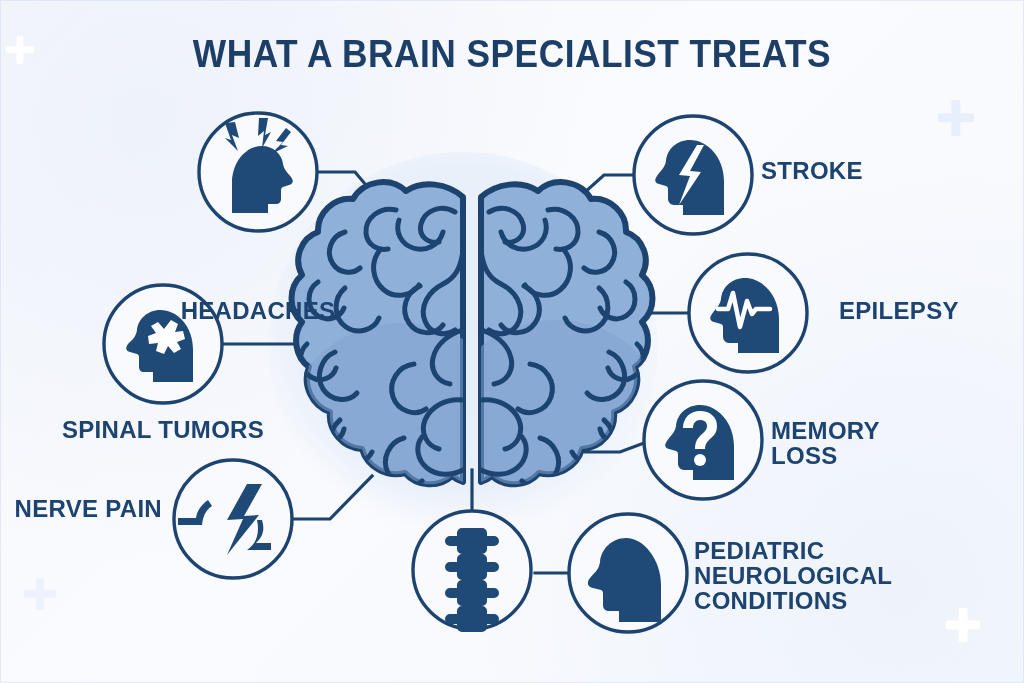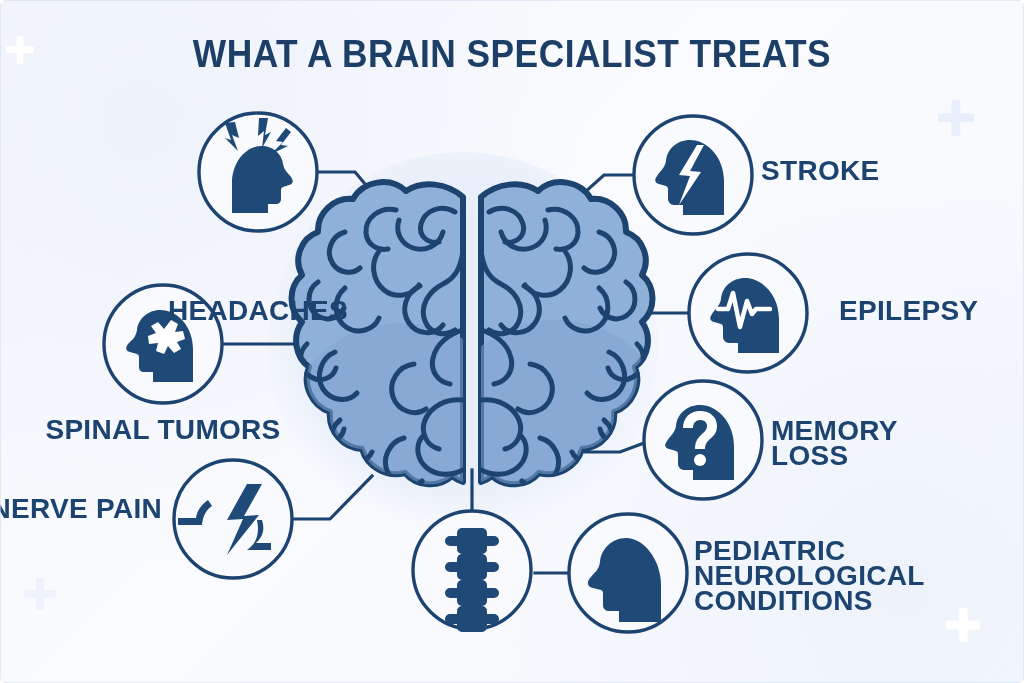--- a/index.html
+++ b/index.html
@@ -9,21 +9,20 @@
   }
   body {
     font-family: "Liberation Sans", sans-serif;
   }
   #infographic {
     position: relative;
     width: 1024px;
     height: 683px;
     overflow: hidden;
     background: #f7f9fd;
-    border-radius: 6px;
   }
   
   .bg-base {
     position: absolute;
     inset: 0;
     background:
       radial-gradient(circle at 14% 18%, #eef2fa 0%, rgba(238,242,250,0) 42%),
       radial-gradient(circle at 88% 86%, #eef3fb 0%, rgba(238,243,251,0) 40%),
       linear-gradient(135deg, #f4f7fc 0%, #fafbfe 45%, #f5f8fd 100%);
   }
@@ -87,21 +86,21 @@
     left: 0; top: 0;
     width: 1024px;
     height: 683px;
     overflow: visible;
   }
 
   
   .label {
     position: absolute;
     color: #1d4370;
-    font-size: 28px;
+    font-size: 24px;
     line-height: 25px;
     font-weight: 700;
     letter-spacing: 0.3px;
     white-space: pre-line;
   }
   .label.left { text-align: right; }
   .label.right { text-align: left; }
   .label.center { text-align: center; }
 </style>
 </head>

